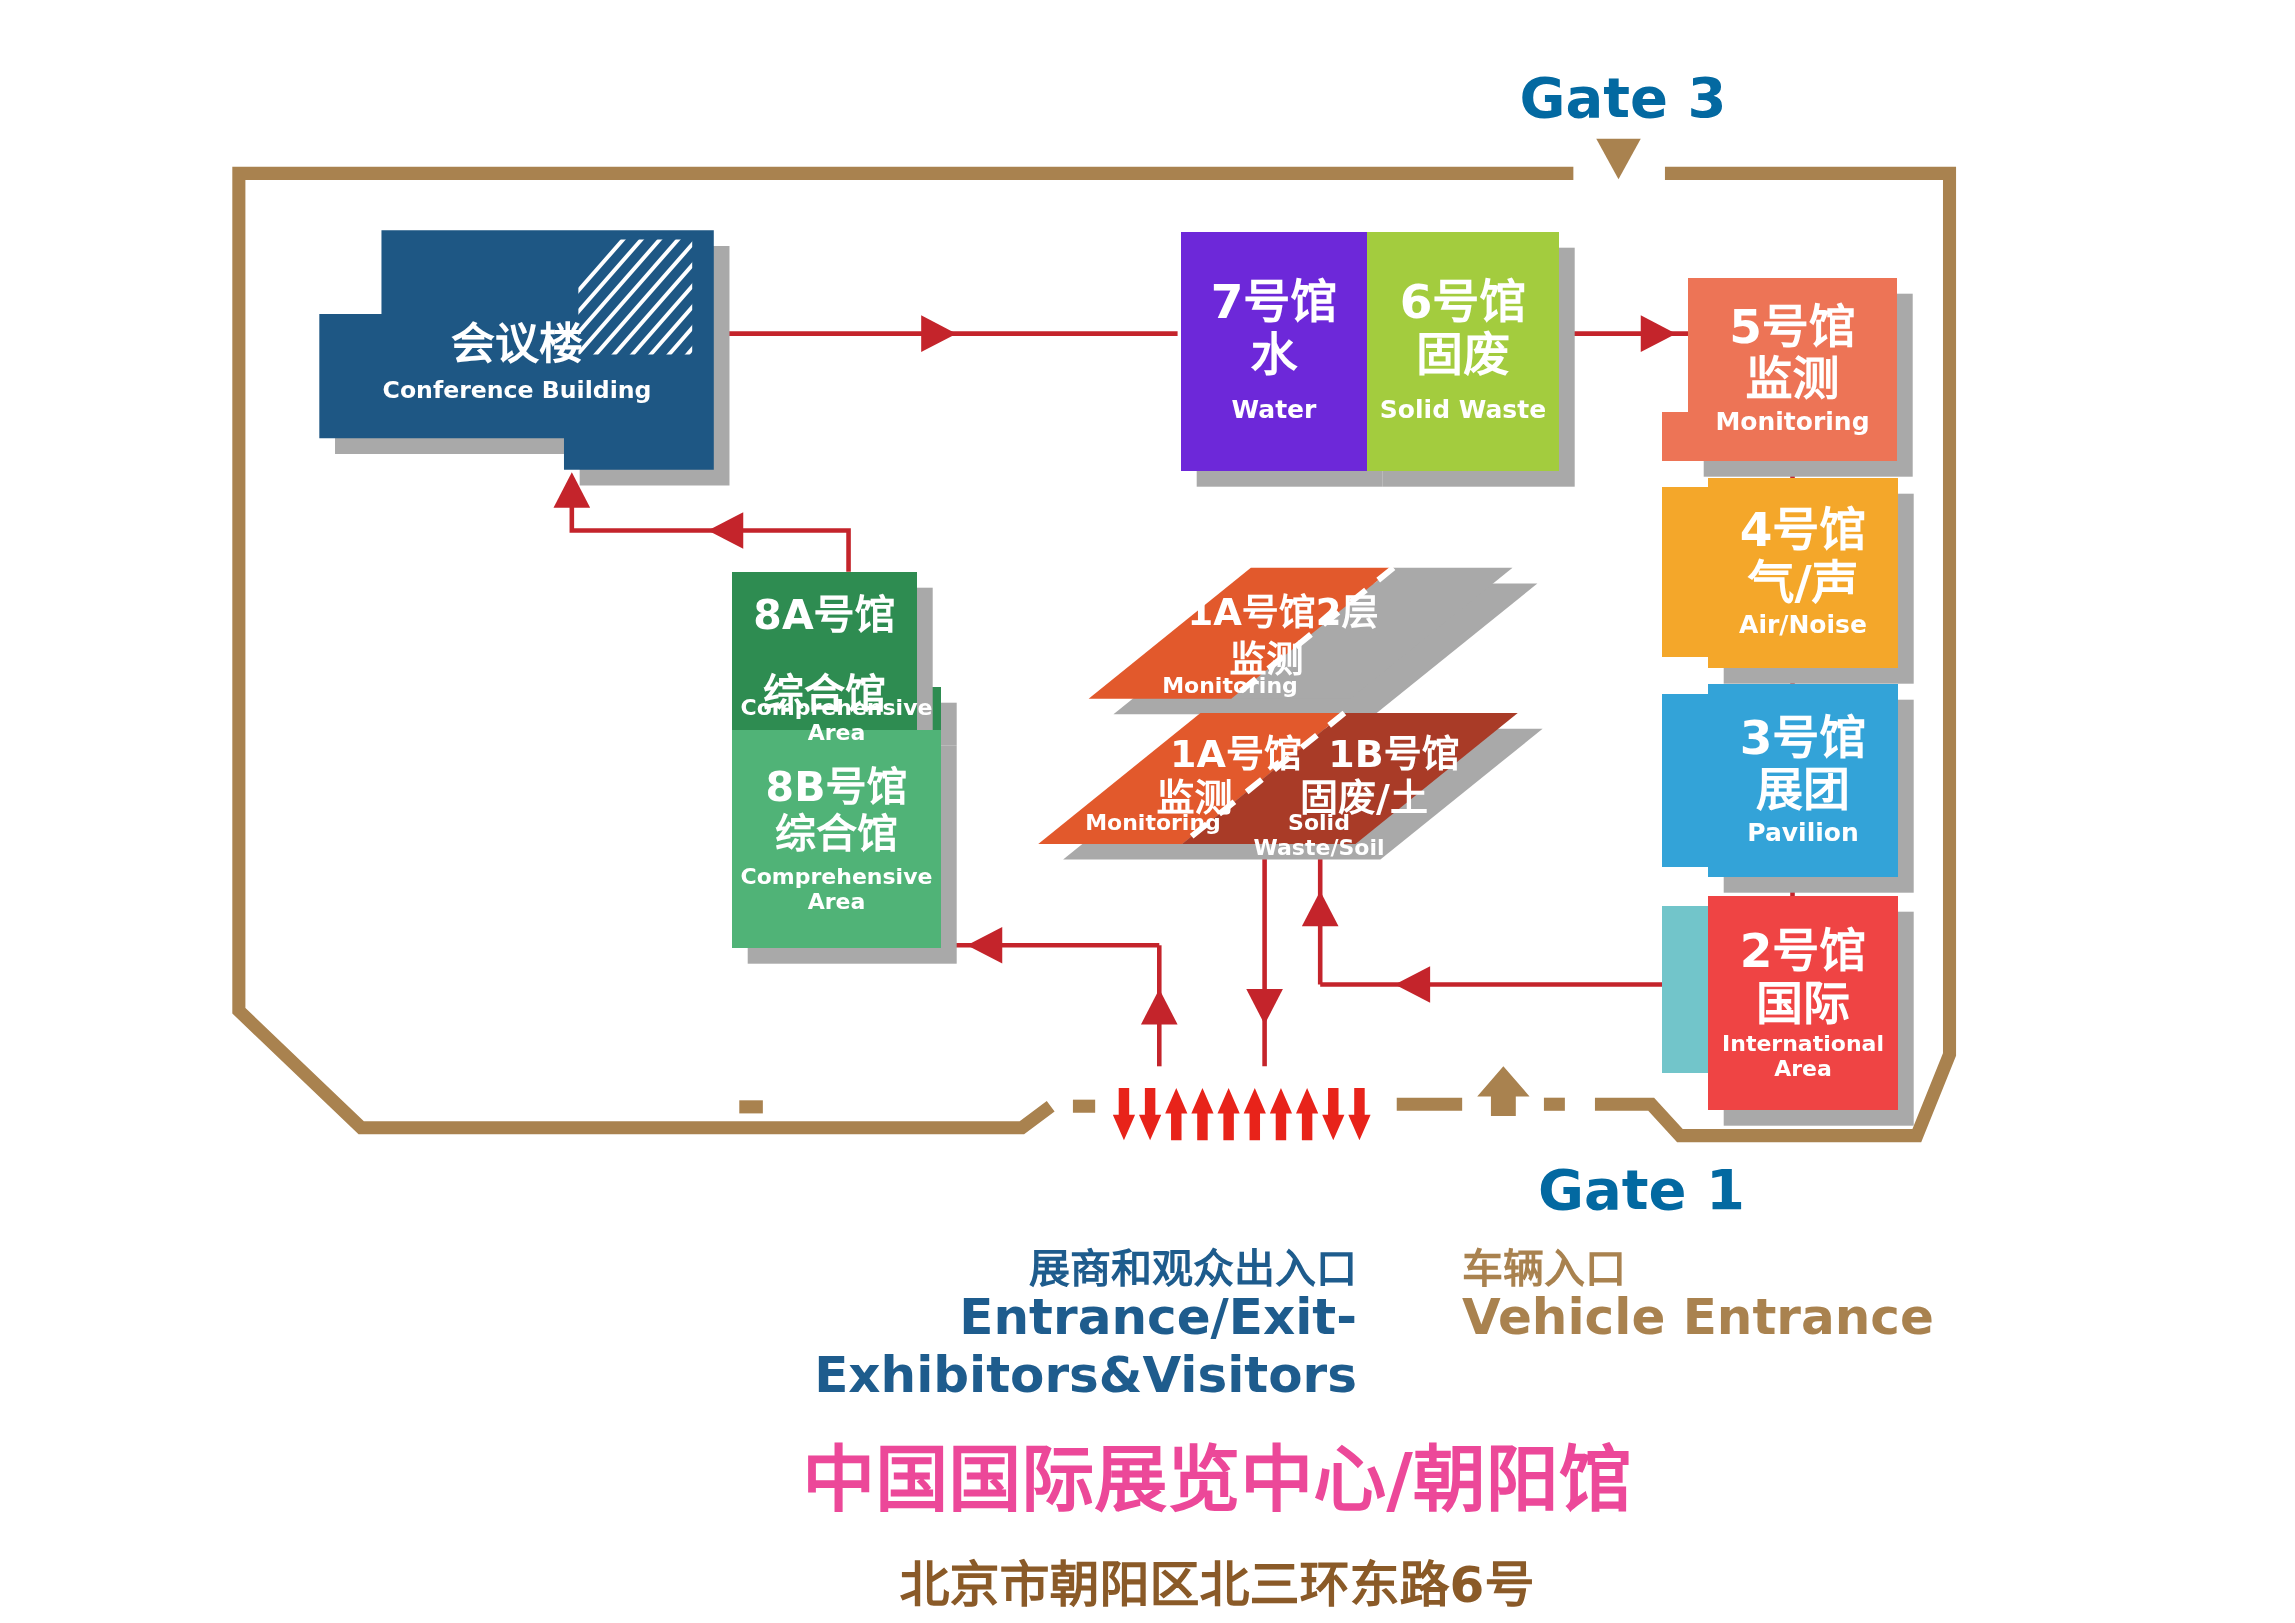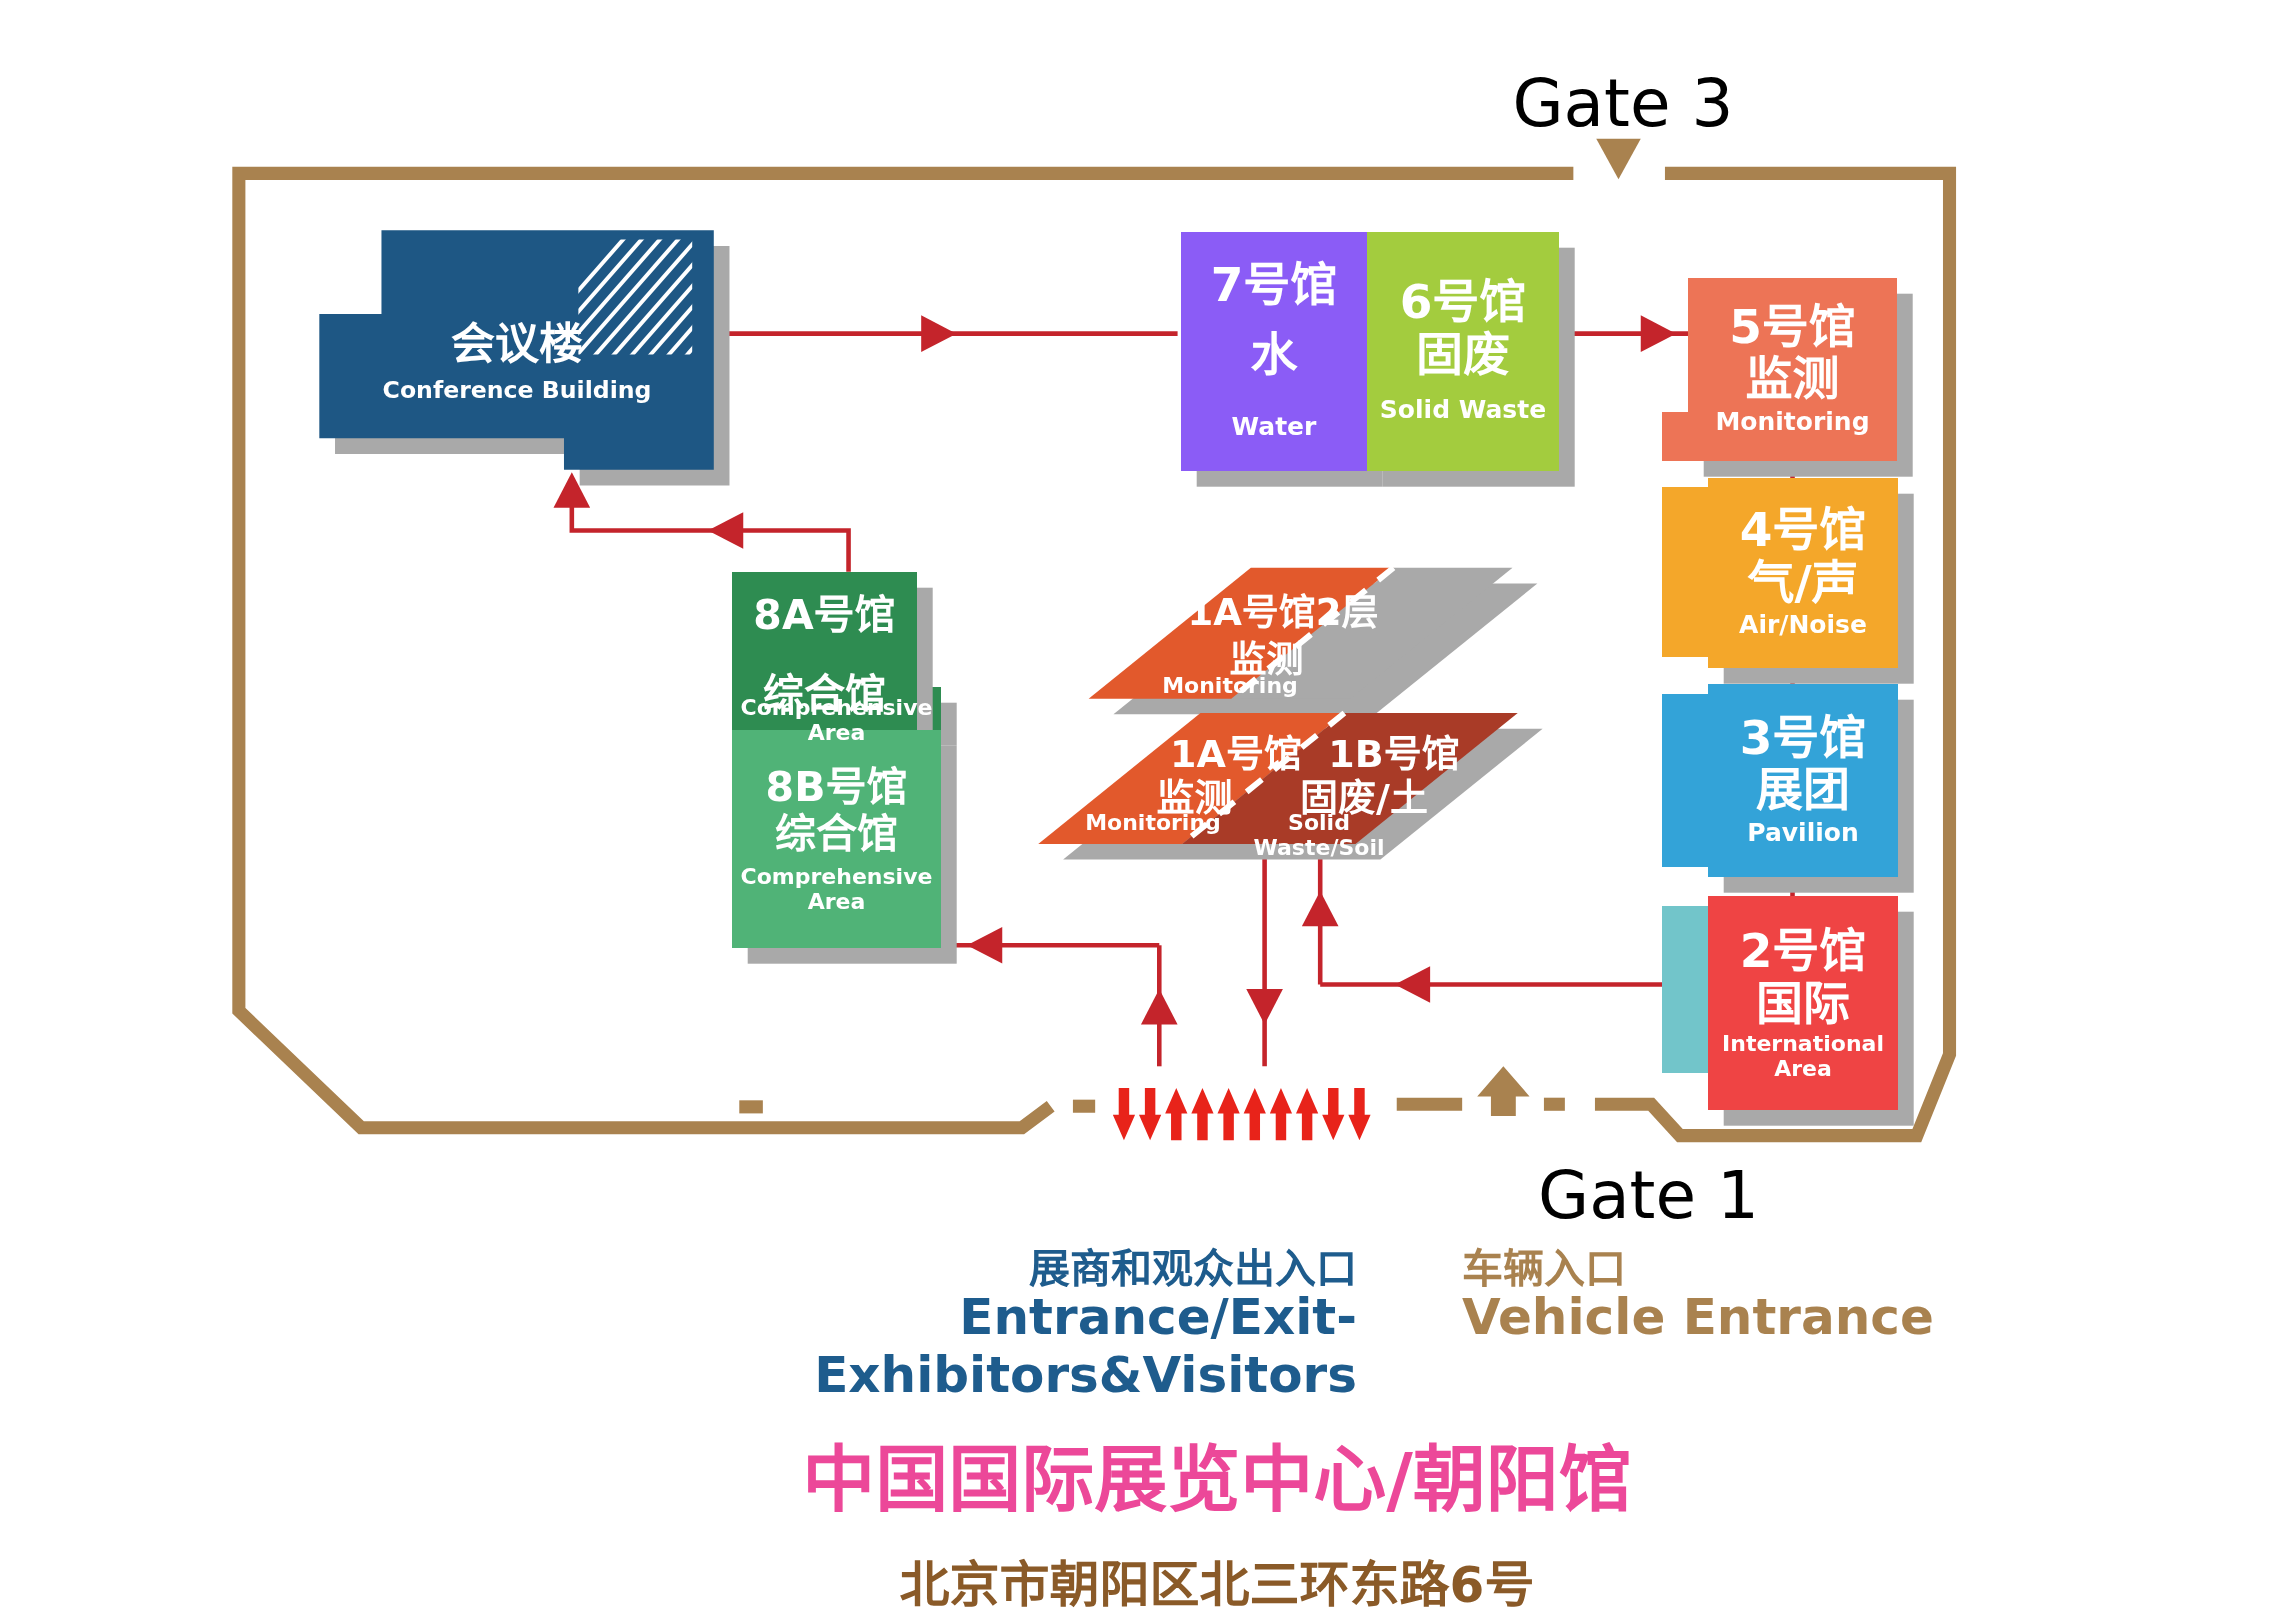--- a/index.html
+++ b/index.html
@@ -13,21 +13,21 @@
   .zh-mid{font-size:41px;font-weight:700;line-height:1.15;}
   .en-sub{font-size:25px;font-weight:700;line-height:1.3;}
   .en-sub-sm{font-size:22px;font-weight:700;}
   .flat{position:absolute;z-index:4;color:#ffffff;text-align:center;font-weight:700;}
   .label{position:absolute;z-index:4;}
   #conf-text{position:absolute;left:327px;top:308px;width:380px;z-index:4;color:#fff;text-align:center;}
   #conf-text .zh{font-size:44px;font-weight:700;}
   #conf-text .en{font-size:23.6px;font-weight:700;margin-top:3.9px;}
   .brown{color:#A9824F;}
   .blue-txt{color:#1E5C8D;}
-  .gate-title{font-size:66px;font-weight:400;color:#000000;}
+  .gate-title{font-size:56px;font-weight:700;color:#0369a1;}
   .ent-zh{font-size:41px;font-weight:700;}
   .ent-en{font-size:50px;font-weight:700;}
   #map-title{position:absolute;left:589px;top:1420px;width:1256px;text-align:center;z-index:4;
              font-size:73px;font-weight:700;color:#ec4899;}
   #map-subtitle{position:absolute;left:589px;top:1544px;width:1256px;text-align:center;z-index:4;
              font-size:50px;font-weight:700;color:#8A5A28;}
 </style>
 </head>
 <body>
 
@@ -122,21 +122,21 @@
         <line x1="802" y1="570" x2="1012" y2="330"></line>
       </g>
     </g>
   </svg>
 
   <div id="conf-text">
     <div class="zh">会议楼</div>
     <div class="en">Conference Building</div>
   </div>
 
-  <div class="block" style="left:1181px;top:232px;width:186px;height:239px;background:#8b5cf6;gap:17px;">
+  <div class="block" style="left:1181px;top:232px;width:186px;height:239px;background:#6d28d9;">
     <div class="zh-big">7号馆</div>
     <div class="zh-big">水</div>
     <div class="en-sub" style="margin-top:13px;">Water</div>
   </div>
   <div class="block" style="left:1367px;top:232px;width:192px;height:239px;background:#A3CC3E;">
     <div class="zh-big">6号馆</div>
     <div class="zh-big">固废</div>
     <div class="en-sub" style="margin-top:13px;">Solid Waste</div>
   </div>
 

